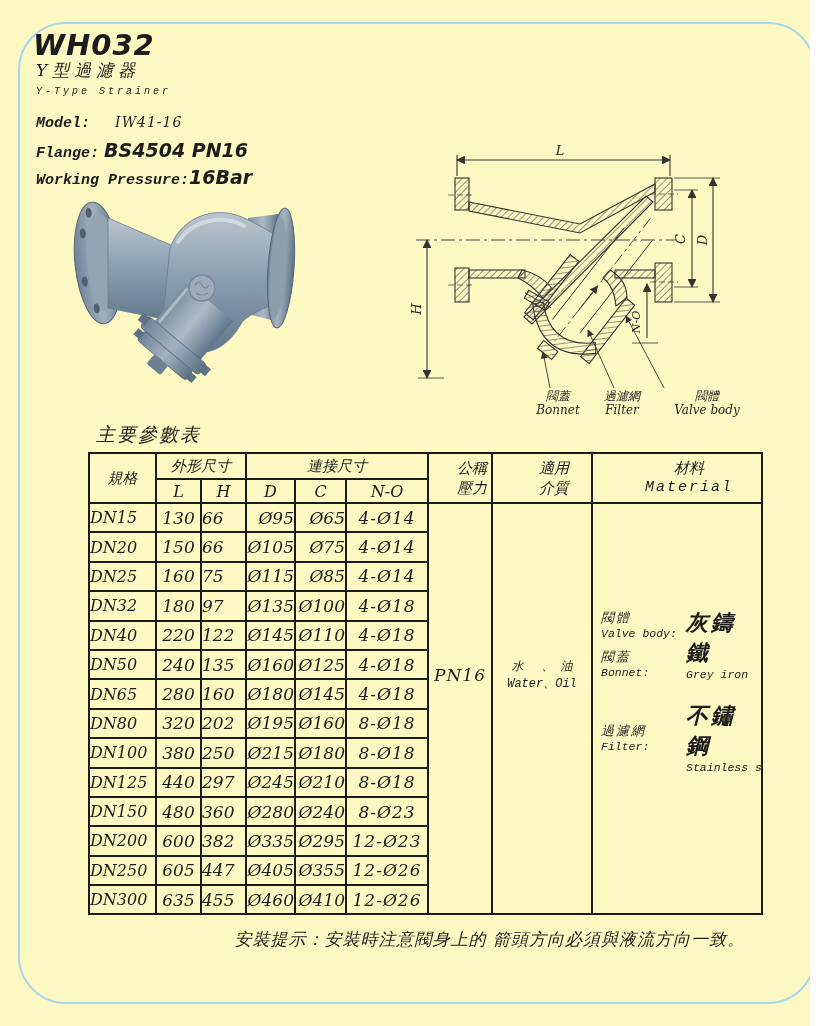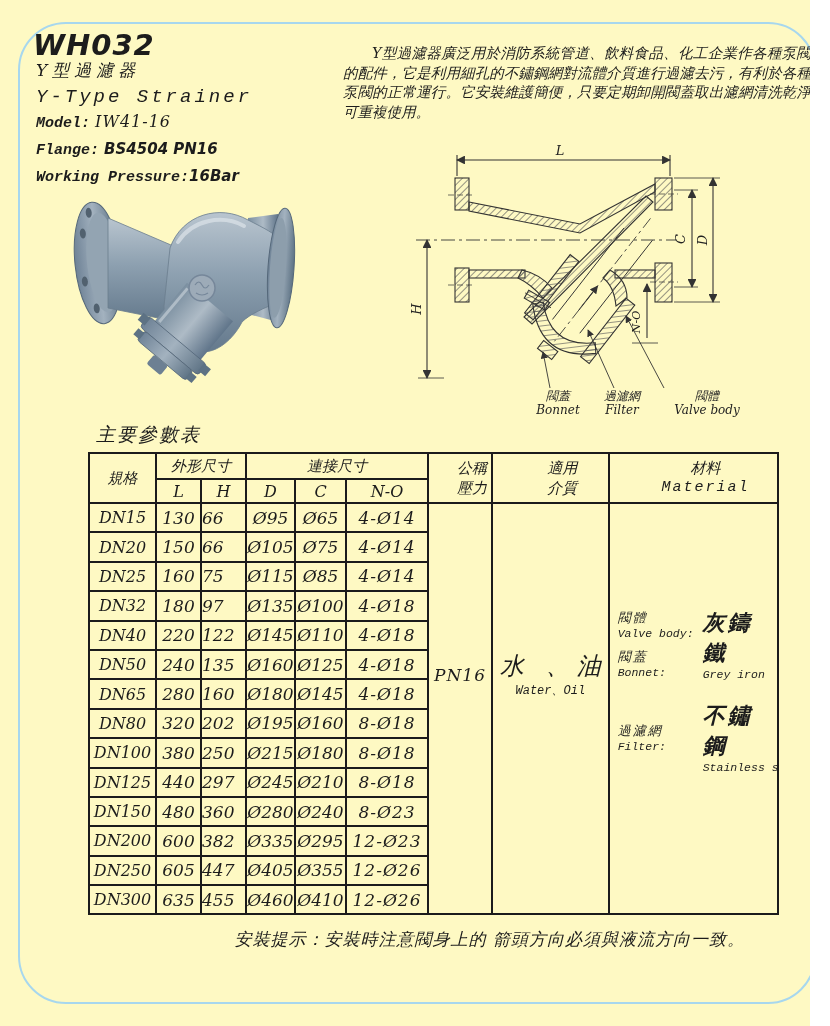--- a/index.html
+++ b/index.html
@@ -6,49 +6,49 @@
   #page{position:relative;width:810px;height:1026px;background:#fef9c3;overflow:hidden;
         font-family:"DejaVu Serif","Liberation Serif",serif;color:#1c1c1c;font-style:italic;}
   .abs{position:absolute;}
   
   #frame{left:18px;top:22px;width:794px;height:978px;border:2px solid #a7d7ee;border-radius:48px;}
   
   #code{left:33px;top:28px;font-family:"DejaVu Sans","Liberation Sans",sans-serif;
         font-weight:bold;font-size:29px;letter-spacing:1px;}
   #title-zh{left:36px;top:59px;font-size:17px;letter-spacing:5px;}
   #title-en{left:36px;top:86px;font-family:"Liberation Mono","DejaVu Sans Mono",monospace;
-        font-size:19px;letter-spacing:3px;}
+        font-size:10px;letter-spacing:3px;}
   .spec-line{left:36px;white-space:nowrap;}
   .spec-label{font-family:"Liberation Mono","DejaVu Sans Mono",monospace;font-weight:bold;font-size:15px;}
-  .spec-serif{font-size:16px;letter-spacing:1px;}
-  .spec-bold{font-family:"DejaVu Sans","Liberation Sans",sans-serif;font-weight:bold;font-size:15px;margin-top:36px;}
+  .spec-serif{font-size:14px;letter-spacing:1px;margin-left:20px;}
+  .spec-bold{font-family:"DejaVu Sans","Liberation Sans",sans-serif;font-weight:bold;font-size:19px;margin-top:36px;}
   #model-line{top:112px;} #flange-line{top:139px;} #pressure-line{top:166px;}
   
   #desc{left:343px;top:44px;width:468px;font-size:14.5px;line-height:19.5px;
         text-align:justify;text-indent:2em;}
   
   #tbl-title{left:96px;top:422px;font-size:19px;letter-spacing:2px;}
   
   #spec-table{position:absolute;left:88px;top:452px;border-collapse:collapse;table-layout:fixed;
         font-size:17px;}
   #spec-table th,#spec-table td{border:2px solid #1b1b1b;padding:0;overflow:hidden;}
   #spec-table th{font-weight:normal;font-size:15px;text-align:center;}
   #spec-table thead tr:nth-child(1) th{height:24px;}
   #spec-table thead tr:nth-child(2) th{height:22px;font-size:16px;}
   #spec-table tbody td{height:27.4px;}
-  .c0{text-align:center;padding-left:5px;font-size:16px;}
+  .c0{text-align:left;padding-left:5px;font-size:16px;}
   .c1{text-align:center;}
   .c2{text-align:left;padding-right:9px;}
-  .c3,.c4{text-align:center;padding-left:3px;}
+  .c3,.c4{text-align:right;padding-left:3px;}
   .c5{text-align:center;letter-spacing:1px;border-radius:8px;}
   .h2line div{line-height:20px;padding-left:24px;}
   .pn-cell,.med-cell{text-align:center;vertical-align:middle;}
   .pn-inner,.med-inner{transform:translateY(-34px);}
   .pn-inner{font-size:17px;letter-spacing:1px;}
-  .med-zh{font-size:24px;letter-spacing:7px;padding-left:7px;white-space:nowrap;}
+  .med-zh{font-size:12px;letter-spacing:7px;padding-left:7px;white-space:nowrap;}
   .med-en{font-family:"Liberation Mono","DejaVu Sans Mono",monospace;font-size:12px;letter-spacing:0px;}
   .mat-cell{vertical-align:middle;}
   .mat-wrap{display:flex;flex-direction:column;gap:20px;padding:0 8px;transform:translateY(-18px);}
   .mat-row{display:flex;align-items:center;}
   .mat-parts{width:56%;text-align:left;}
   .mat-val{width:44%;text-align:left;}
   .m-zh{font-size:13px;letter-spacing:2px;}
   .m-en{font-family:"Liberation Mono","DejaVu Sans Mono",monospace;font-size:11.5px;white-space:nowrap;}
   .m-big{font-size:22px;font-weight:bold;letter-spacing:3px;}
   .mat-gap{height:8px;}
@@ -70,21 +70,20 @@
     <span class="spec-serif">IW41-16</span>
   </div>
   <div id="flange-line" class="abs spec-line">
     <span class="spec-label">Flange:</span>
     <span class="spec-bold">BS4504 PN16</span>
   </div>
   <div id="pressure-line" class="abs spec-line">
     <span class="spec-label">Working Pressure:</span><span class="spec-bold">16Bar</span>
   </div>
 
-  <div id="desc" class="abs">Y型過濾器廣泛用於消防系統管道、飲料食品、化工企業作各種泵閥的配件，它是利用細孔的不鏽鋼網對流體介質進行過濾去污，有利於各種泵閥的正常運行。它安裝維護簡便，只要定期卸開閥蓋取出濾網清洗乾淨可重複使用。</div>
 
   <svg class="abs" style="left:50px;top:190px" width="290" height="225" viewBox="0 0 290 225">
     <defs>
       <linearGradient id="gBody" x1="0" y1="0" x2="0" y2="1">
         <stop offset="0" stop-color="#b9c5cf"></stop>
           <stop offset="0.45" stop-color="#8da0b0"></stop>
           <stop offset="1" stop-color="#64798c"></stop>
       </linearGradient>
       <linearGradient id="gFlange" x1="0" y1="0" x2="1" y2="0">
         <stop offset="0" stop-color="#6e8296"></stop>

